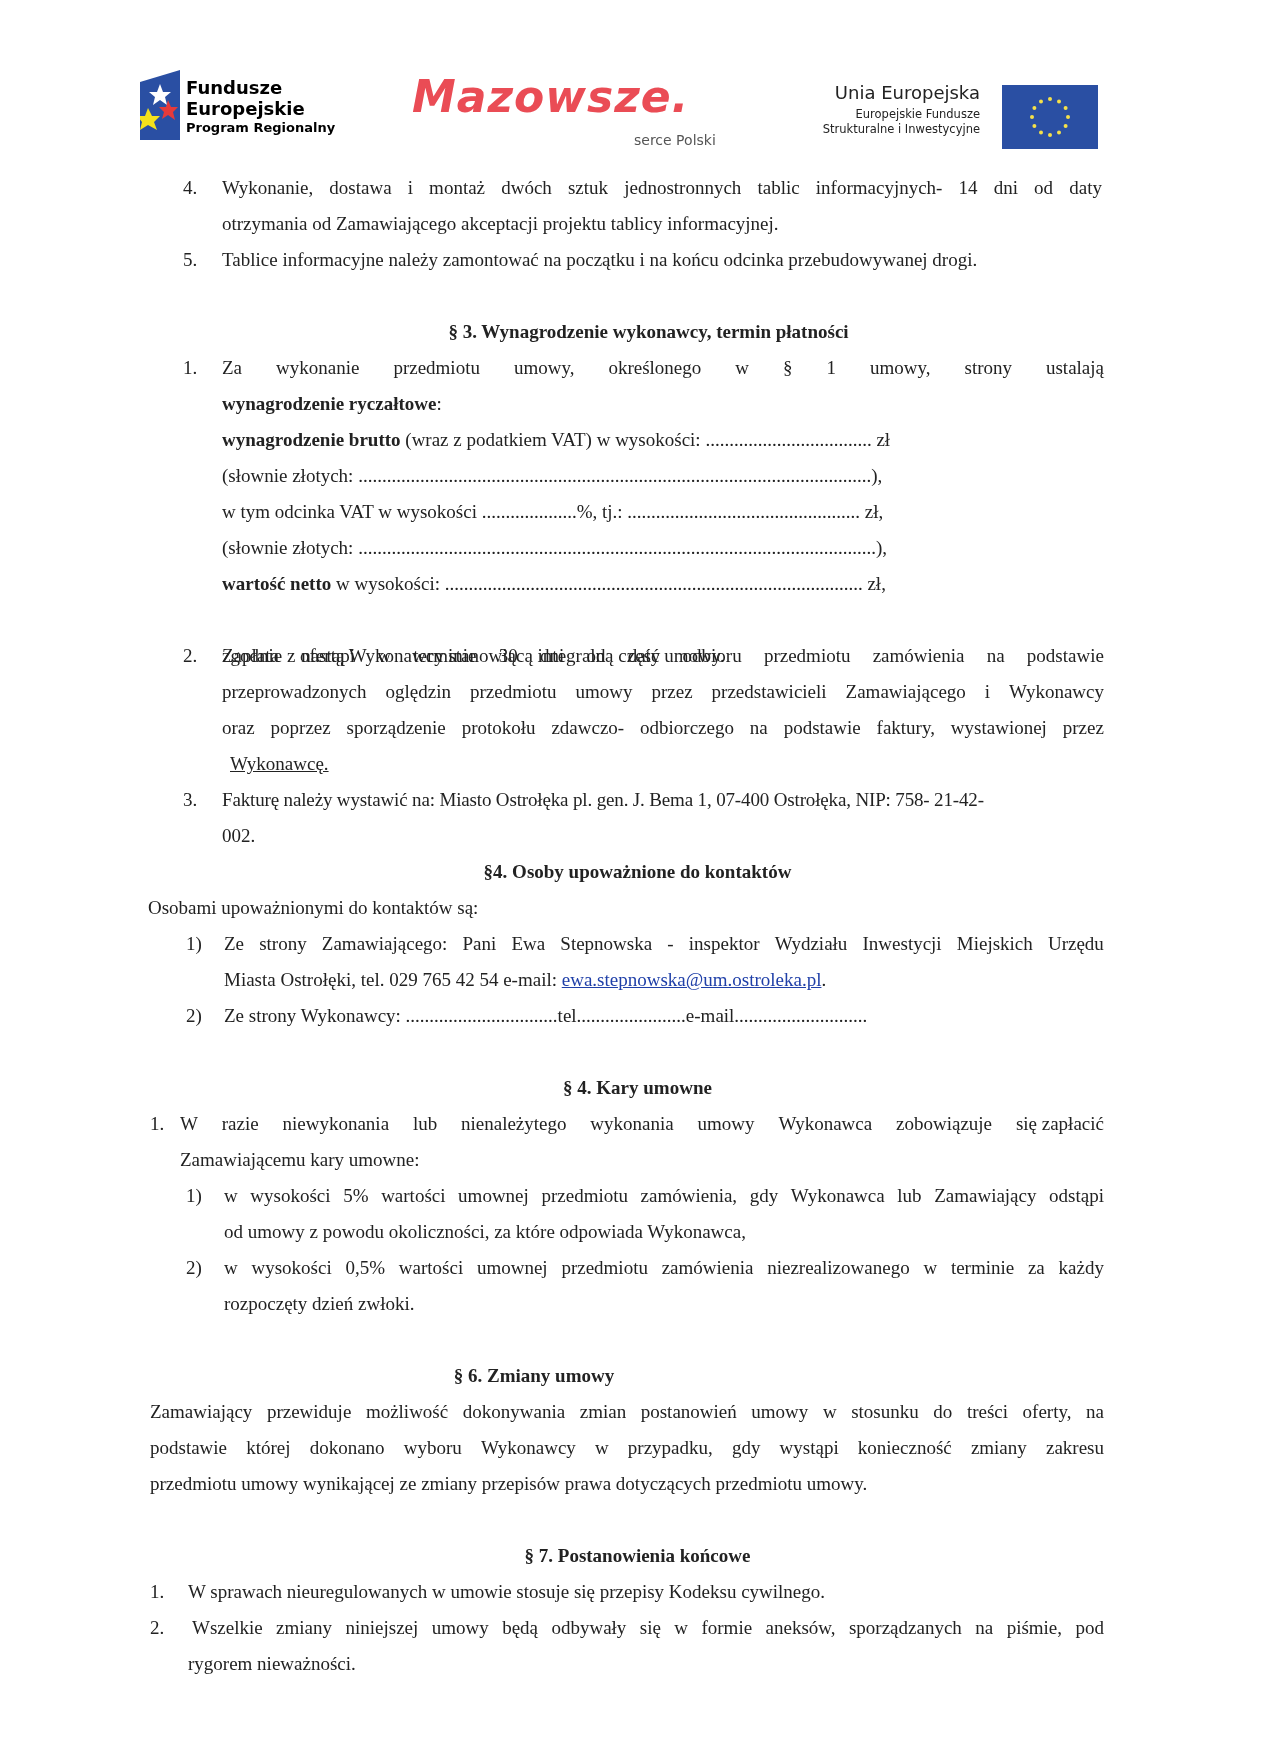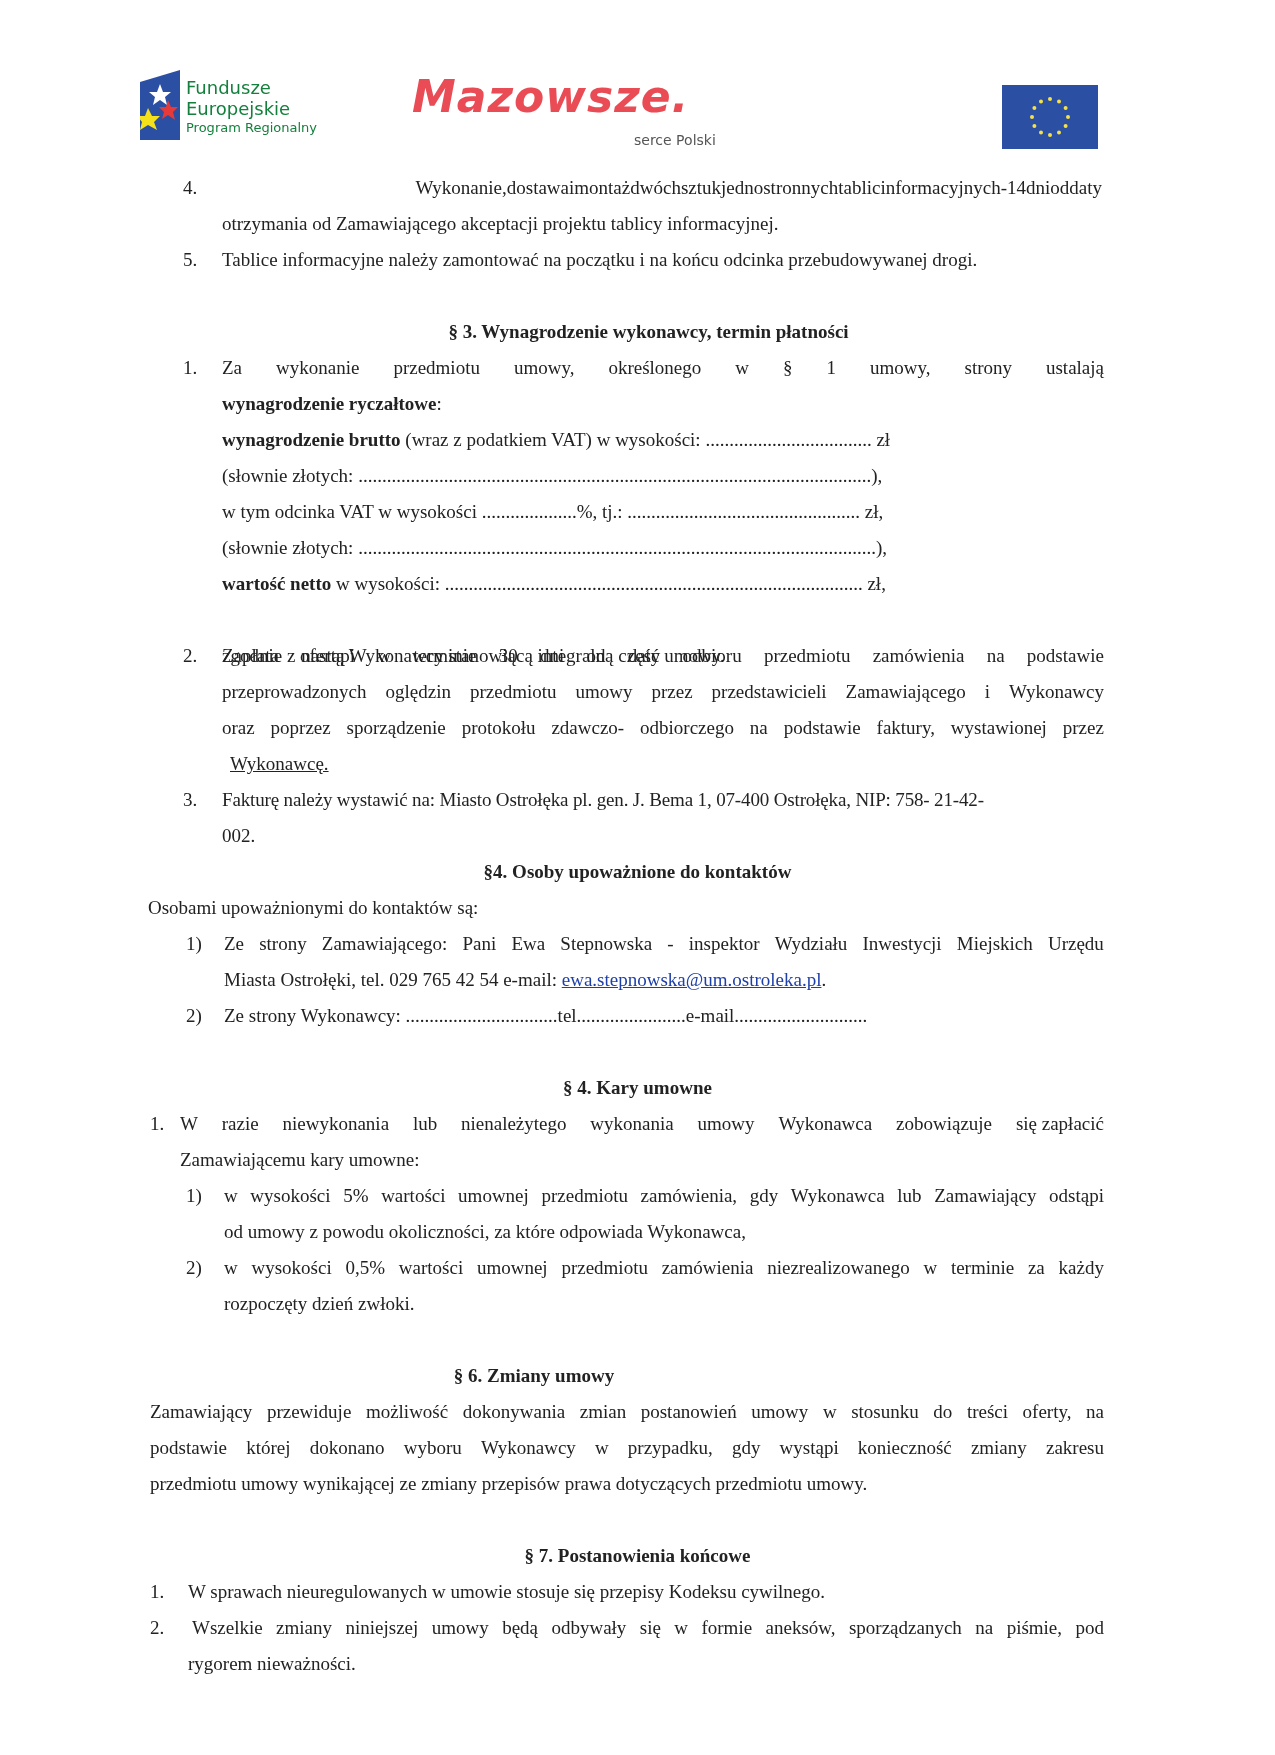--- a/index.html
+++ b/index.html
@@ -7,21 +7,21 @@
          font-family: "Liberation Serif", "DejaVu Serif", serif; color: #222; }
   .abs { position: absolute; }
   .line { position: absolute; font-size: 19px; line-height: 24px; white-space: nowrap; }
   .just { display: flex; justify-content: space-between; white-space: nowrap; }
   .heading { position: absolute; font-size: 19px; font-weight: bold; line-height: 24px; text-align: center; white-space: nowrap; }
   b { font-weight: bold; }
   .num { position: absolute; font-size: 19px; line-height: 24px; }
   a.email { color: #1f3fa8; text-decoration: underline; }
 
   
-  .fe-text { font-family: "DejaVu Sans", sans-serif; color: #15803d; }
+  .fe-text { font-family: "DejaVu Sans", sans-serif; color: #000000; font-weight: bold; }
   .fe-t1 { font-size: 18px; line-height: 21px; }
   .fe-t2 { font-size: 13px; line-height: 18px; }
   .mazowsze { font-family: "DejaVu Sans", sans-serif; font-weight: bold; font-style: italic;
               color: #ea4c55; font-size: 44px; letter-spacing: 1px; line-height: 50px; }
   .serce { font-family: "DejaVu Sans", sans-serif; font-size: 14px; color: #555; }
   .ue-title { font-family: "DejaVu Sans", sans-serif; font-size: 18px; color: #222; text-align: right; }
   .ue-sub { font-family: "DejaVu Sans", sans-serif; font-size: 11.5px; color: #222; text-align: right; line-height: 15px; }
 </style>
 </head>
 <body>
@@ -40,41 +40,46 @@
       <div class="fe-t1">Europejskie</div>
       <div class="fe-t2">Program Regionalny</div>
     </div>
   </div>
 
   <div class="abs" style="left:412px;top:72px;width:330px;">
     <div class="mazowsze">Mazowsze.</div>
     <div class="abs serce" style="left:222px;top:60px;white-space:nowrap;">serce Polski</div>
   </div>
 
+  <div class="abs" style="left:780px;top:82px;width:200px;">
+    <div class="ue-title">Unia Europejska</div>
+    <div class="ue-sub" style="margin-top:4px;">Europejskie Fundusze</div>
+    <div class="ue-sub">Strukturalne i Inwestycyjne</div>
+  </div>
   <svg class="abs" style="left:1002px;top:85px;" width="96" height="64" viewBox="0 0 96 64">
     <rect width="96" height="64" fill="#2a4fa3"></rect>
     <g fill="#f5e14a">
       <circle cx="48" cy="14" r="2"></circle>
         <circle cx="57" cy="16.4" r="2"></circle>
         <circle cx="63.6" cy="23" r="2"></circle>
       <circle cx="66" cy="32" r="2"></circle>
         <circle cx="63.6" cy="41" r="2"></circle>
         <circle cx="57" cy="47.6" r="2"></circle>
       <circle cx="48" cy="50" r="2"></circle>
         <circle cx="39" cy="47.6" r="2"></circle>
         <circle cx="32.4" cy="41" r="2"></circle>
       <circle cx="30" cy="32" r="2"></circle>
         <circle cx="32.4" cy="23" r="2"></circle>
         <circle cx="39" cy="16.4" r="2"></circle>
     </g>
   </svg>
 </div>
 
 <div class="num" style="left:183px;top:176px;">4.</div>
-<div class="line just" style="left:222px;top:176px;width:880px;justify-content:flex-end;" id="s2i4l1">
+<div class="line just" style="left:222px;top:176px;width:880px;" id="s2i4l1">
     <span>Wykonanie,</span>
     <span>dostawa</span>
     <span>i</span>
     <span>montaż</span>
     <span>dwóch</span>
     <span>sztuk</span>
     <span>jednostronnych</span>
     <span>tablic</span>
     <span>informacyjnych-</span>
     <span>14</span>

